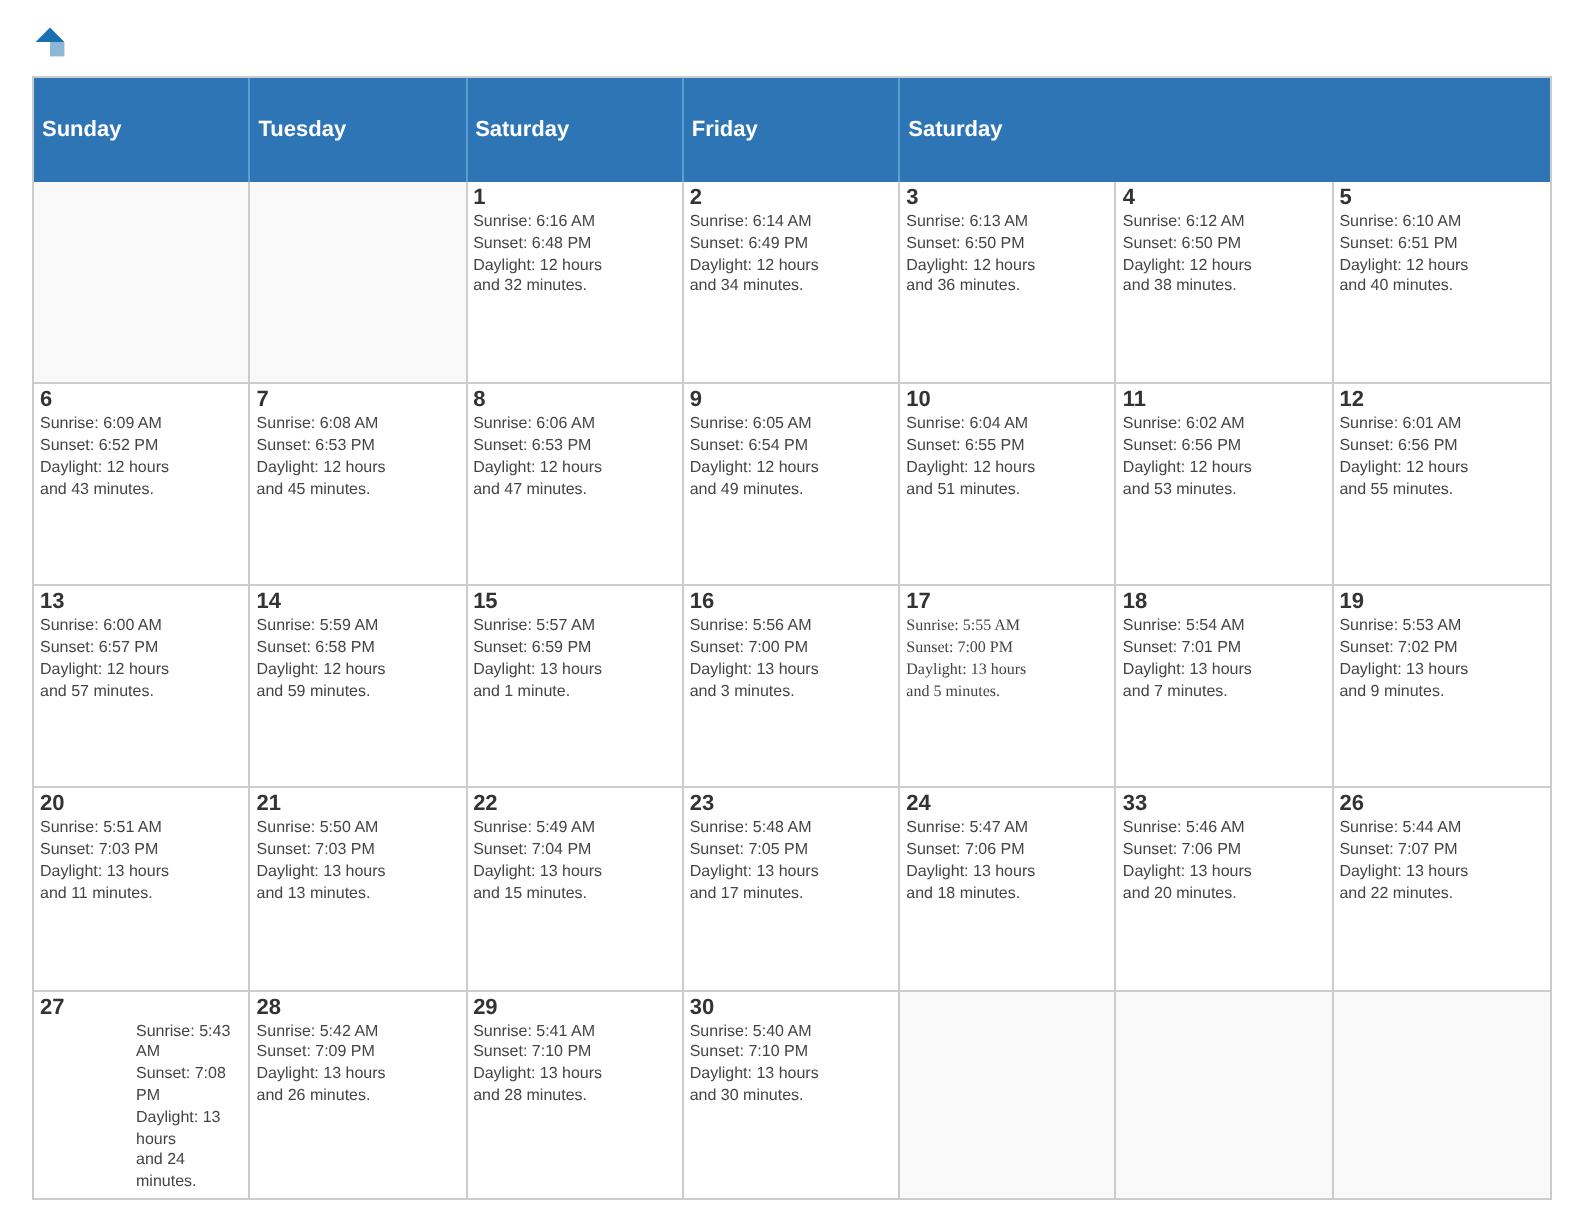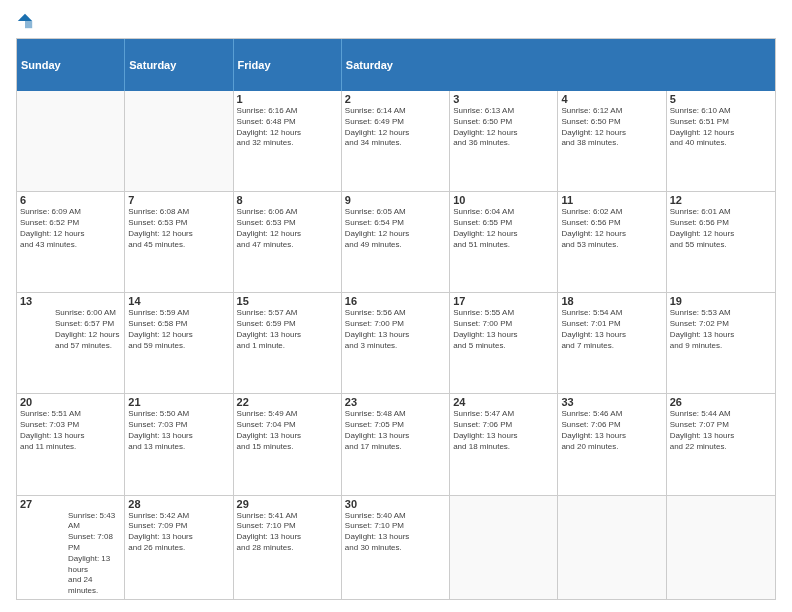--- a/index.html
+++ b/index.html
@@ -127,20 +127,21 @@
     </div>
     <div class="title-block">
       <div class="title-month"></div>
       <div class="title-location"></div>
     </div>
   </div>
 
   <div class="calendar">
     <div class="cal-header">
     <div class="cal-header-cell">Sunday</div>
+        <div class="cal-header-cell">Tuesday</div>
         <div class="cal-header-cell">Saturday</div>
         <div class="cal-header-cell">Friday</div>
         <div class="cal-header-cell">Saturday</div>
       </div>
     <div class="cal-body">
     <div class="cal-row">
           <div class="cal-cell empty"></div>
           <div class="cal-cell empty"></div>
           <div class="cal-cell">
             <span class="day-num">1</span>
@@ -225,21 +226,21 @@
             <span class="day-num">12</span>
             <div class="cell-text" style="white-space: pre-line;">Sunrise: 6:01 AM
 Sunset: 6:56 PM
 Daylight: 12 hours
 and 55 minutes.</div>
           </div>
         </div>
         <div class="cal-row">
           <div class="cal-cell">
             <span class="day-num">13</span>
-            <div class="cell-text" style="white-space: pre-line; margin-left: 35px;">Sunrise: 6:00 AM
+            <div class="cell-text" style="white-space: pre-line;">Sunrise: 6:00 AM
 Sunset: 6:57 PM
 Daylight: 12 hours
 and 57 minutes.</div>
           </div>
           <div class="cal-cell">
             <span class="day-num">14</span>
             <div class="cell-text" style="white-space: pre-line;">Sunrise: 5:59 AM
 Sunset: 6:58 PM
 Daylight: 12 hours
 and 59 minutes.</div>
@@ -253,21 +254,21 @@
           </div>
           <div class="cal-cell">
             <span class="day-num">16</span>
             <div class="cell-text" style="white-space: pre-line;">Sunrise: 5:56 AM
 Sunset: 7:00 PM
 Daylight: 13 hours
 and 3 minutes.</div>
           </div>
           <div class="cal-cell">
             <span class="day-num">17</span>
-            <div class="cell-text" style="white-space: pre-line;">Sunrise: 5:55 AM
+            <div class="cell-text" style="white-space: pre-line; font-family: Liberation Serif, serif;">Sunrise: 5:55 AM
 Sunset: 7:00 PM
 Daylight: 13 hours
 and 5 minutes.</div>
           </div>
           <div class="cal-cell">
             <span class="day-num">18</span>
             <div class="cell-text" style="white-space: pre-line;">Sunrise: 5:54 AM
 Sunset: 7:01 PM
 Daylight: 13 hours
 and 7 minutes.</div>

